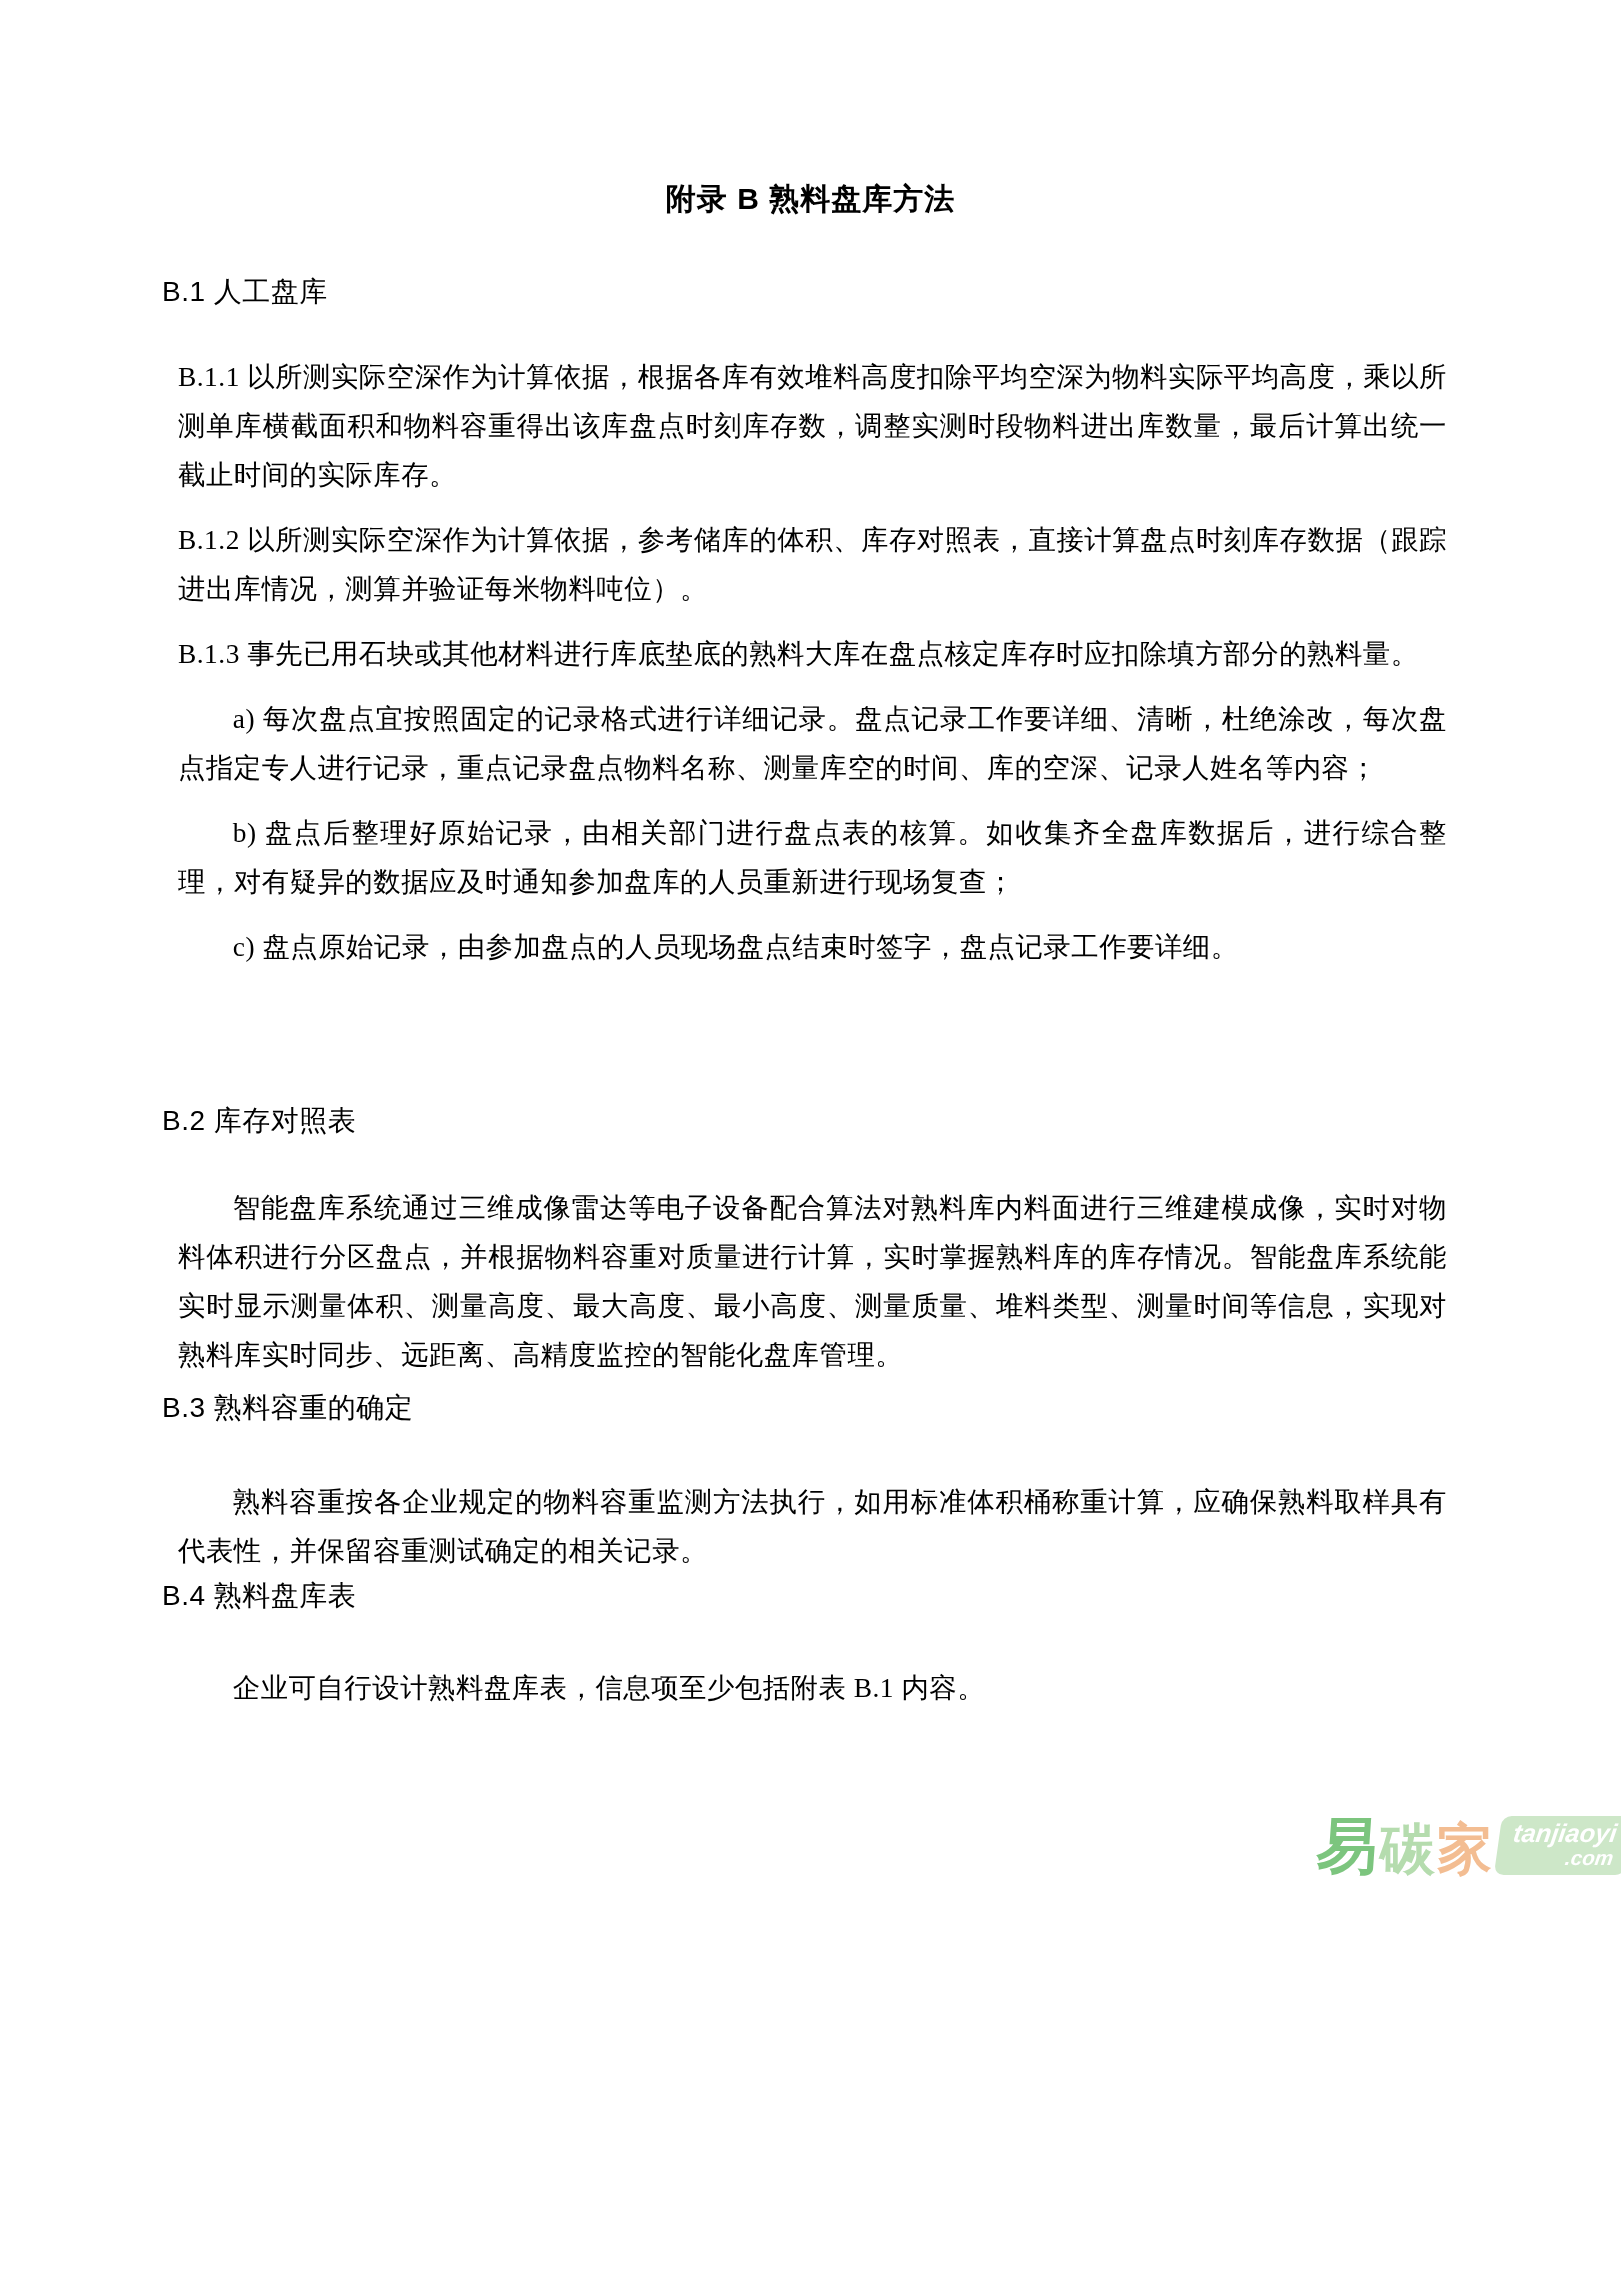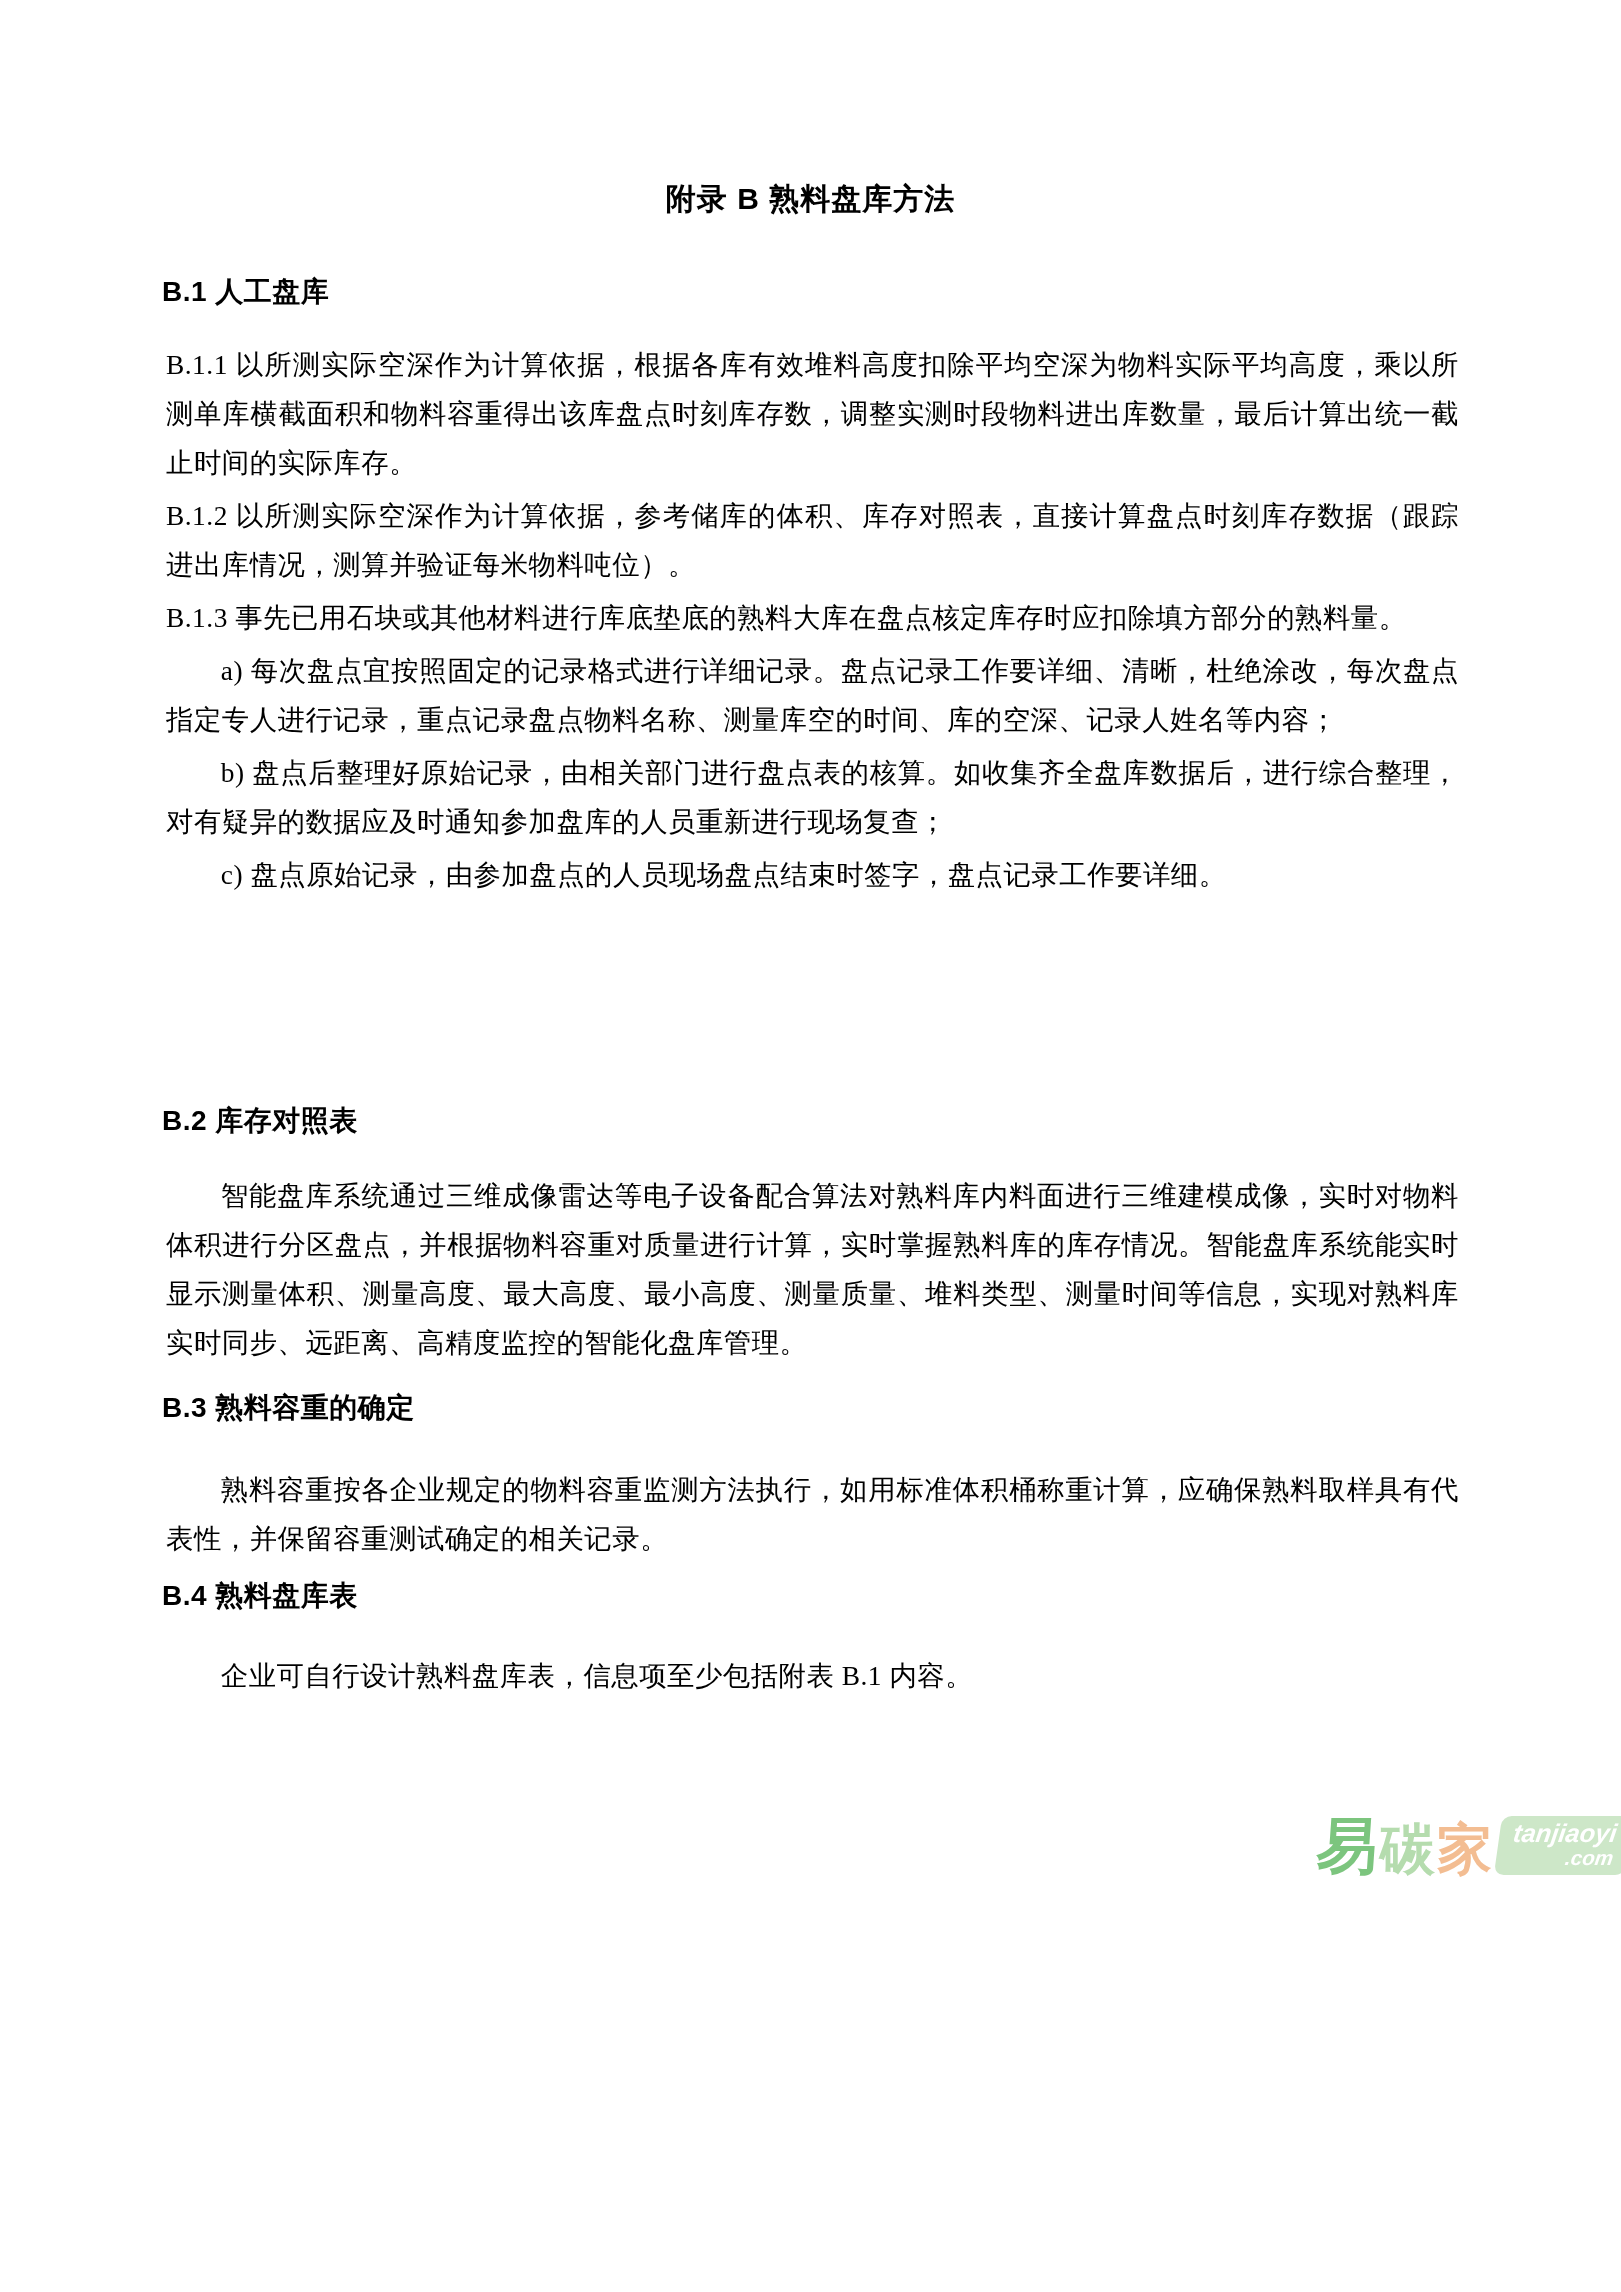--- a/index.html
+++ b/index.html
@@ -26,32 +26,32 @@
     font-weight: bold;
     font-size: 30px;
     line-height: 36px;
     letter-spacing: 1px;
   }
   .heading {
     position: absolute;
     left: 162px;
     width: 1301px;
     font-family: "Liberation Sans", sans-serif;
-    font-weight: bold;
+    font-weight: normal;
     font-size: 28px;
     line-height: 33px;
     letter-spacing: 0.5px;
   }
   .body-block {
     position: absolute;
     left: 162px;
     width: 1301px;
   }
   .para {
-    margin: 4px;
+    margin: 16px;
     font-size: 27.4px;
     line-height: 49px;
     text-align: justify;
     text-justify: inter-ideograph;
     letter-spacing: 0.5px;
   }
   .indent {
     text-indent: 2em;
   }
   .page-number {

